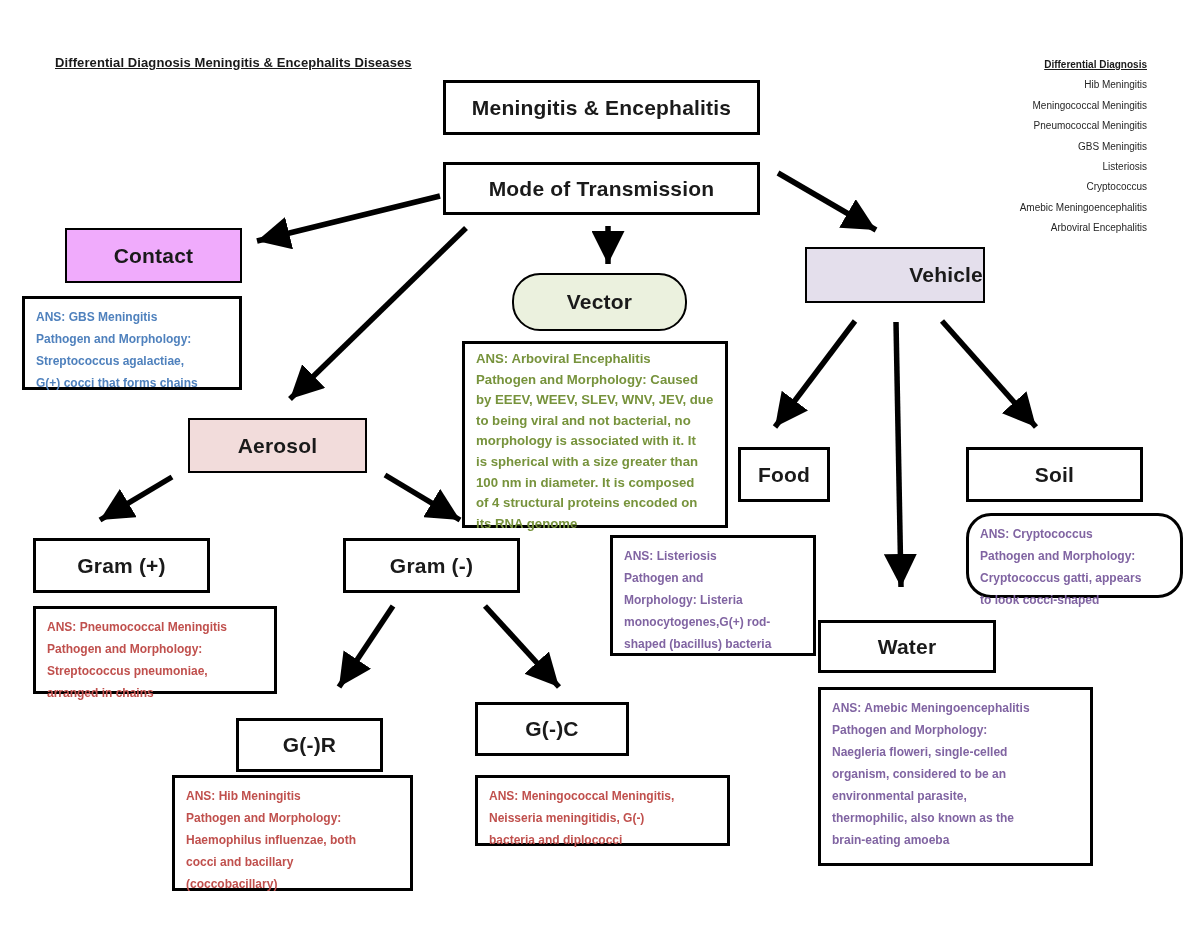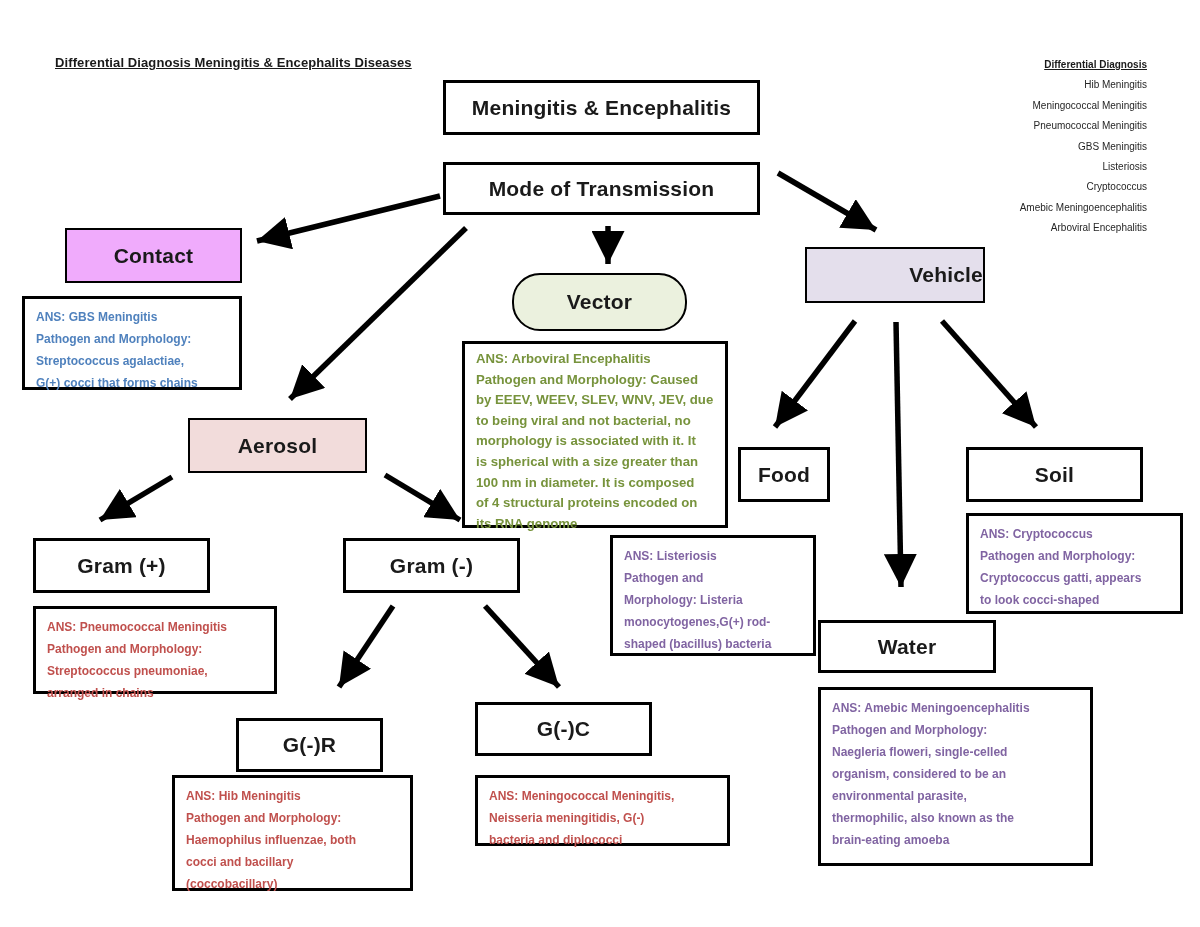--- a/index.html
+++ b/index.html
@@ -101,21 +101,21 @@
   </div>
 
   <div class="node" style="left:343px;top:538px;width:177px;height:55px;">
     <span>Gram (-)</span>
   </div>
 
   <div class="node" style="left:236px;top:718px;width:147px;height:54px;">
     <span>G(-)R</span>
   </div>
 
-  <div class="node" style="left:475px;top:702px;width:177px;height:54px;">
+  <div class="node" style="left:475px;top:702px;width:154px;height:54px;">
     <span>G(-)C</span>
   </div>
 
   <div class="node" style="left:738px;top:447px;width:92px;height:55px;">
     <span>Food</span>
   </div>
 
   <div class="node" style="left:966px;top:447px;width:177px;height:55px;">
     <span>Soil</span>
   </div>
@@ -151,21 +151,21 @@
   </div>
 
   <div class="ans" style="left: 610px; top: 535px; width: 206px; height: 121px; color: rgb(128, 100, 162);">
     <span class="ans-text">ANS:  Listeriosis
 Pathogen and
 Morphology: Listeria
 monocytogenes,G(+) rod-
 shaped (bacillus) bacteria</span>
   </div>
 
-  <div class="ans" style="left: 966px; top: 513px; width: 217px; height: 101px; color: rgb(128, 100, 162);">
+  <div class="ans" style="left: 966px; top: 513px; width: 217px; height: 85px; color: rgb(128, 100, 162); border-radius: 25px;">
     <span class="ans-text">ANS:  Cryptococcus
 Pathogen and Morphology:
 Cryptococcus gatti, appears
 to look cocci-shaped</span>
   </div>
 
   <div class="ans" style="left: 818px; top: 687px; width: 275px; height: 179px; color: rgb(128, 100, 162);">
     <span class="ans-text">ANS:  Amebic Meningoencephalitis
 Pathogen and Morphology:
 Naegleria floweri, single-celled

